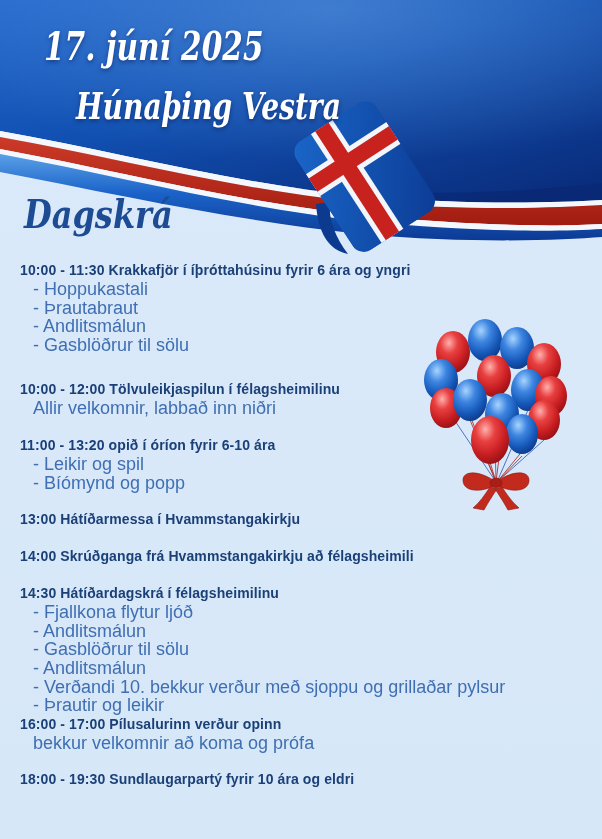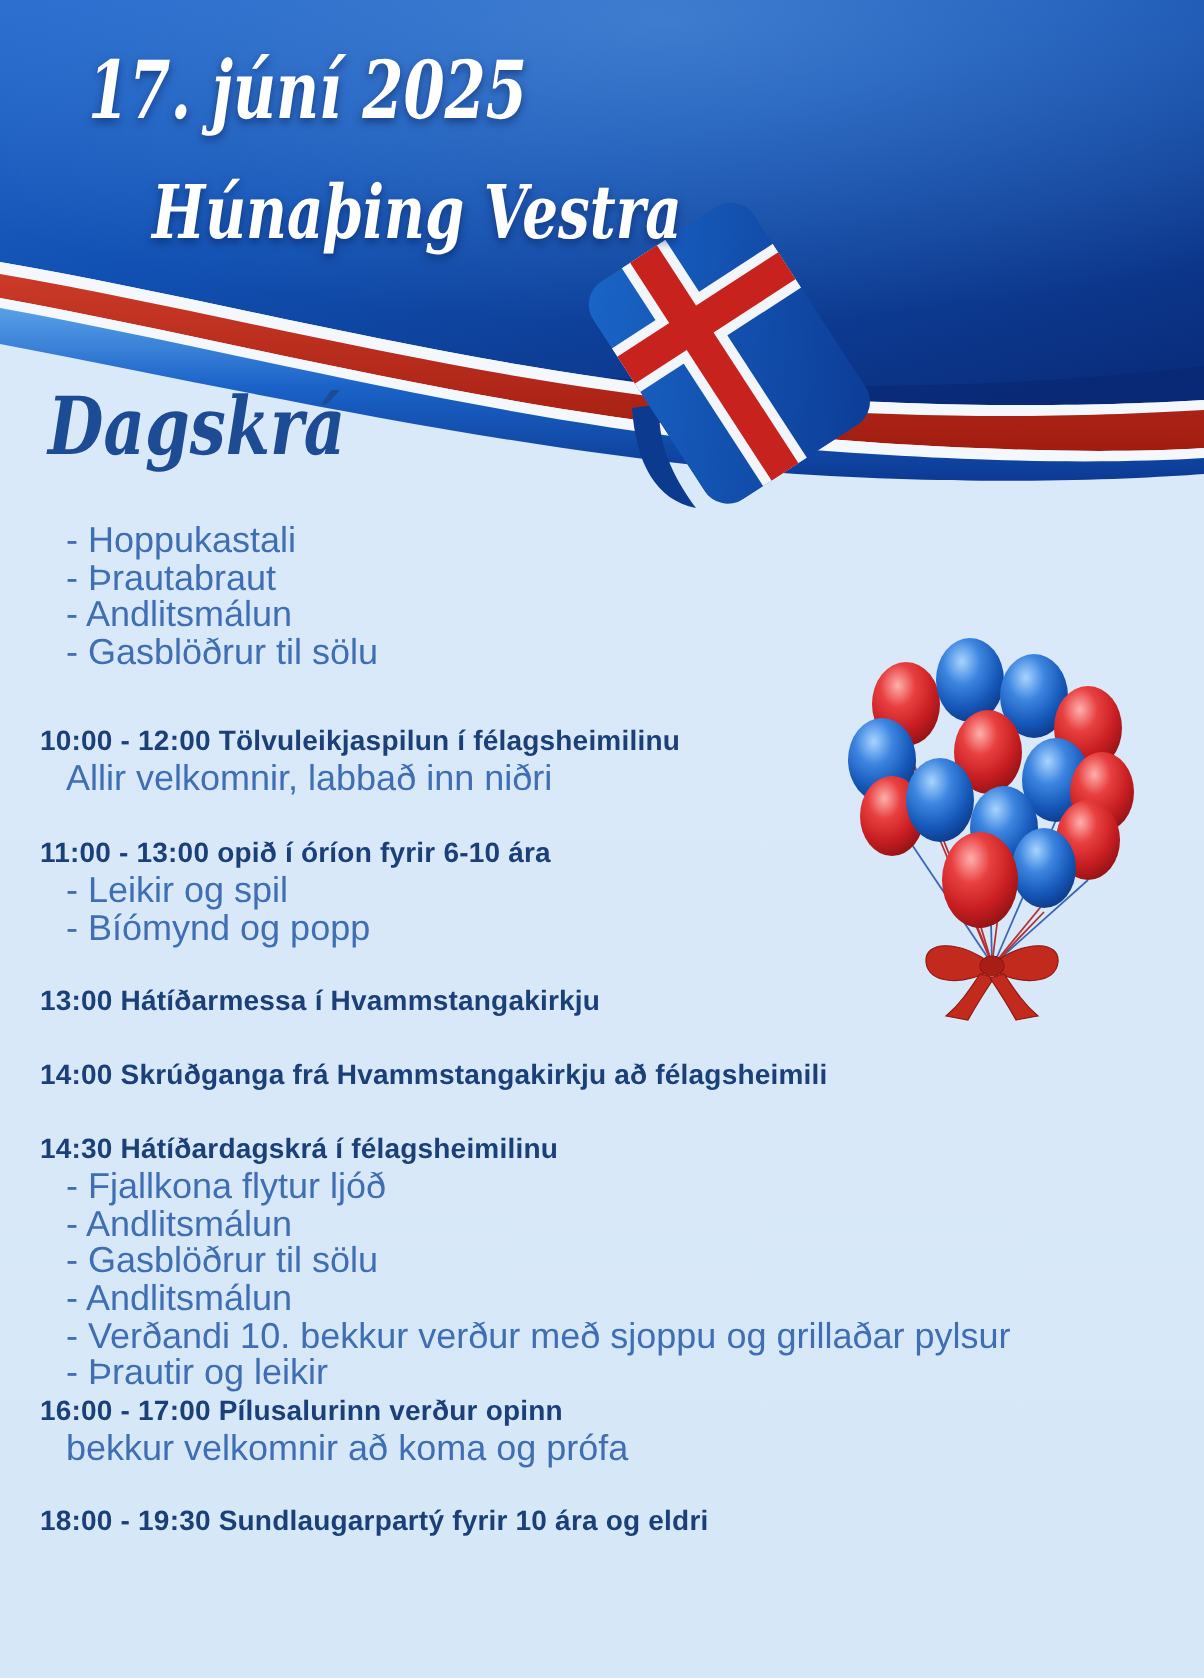--- a/index.html
+++ b/index.html
@@ -162,33 +162,34 @@
       <path d="M78,172 C96,159 112,161 111,171 C110,182 93,183 78,175 Z"></path>
       <path d="M72,177 C66,186 62,192 55,198 L66,200 C71,191 75,185 79,179 Z"></path>
       <path d="M84,177 C90,186 94,192 101,198 L90,200 C85,191 81,185 77,179 Z"></path>
       <ellipse cx="78" cy="173" rx="6" ry="5" fill="#a81e16"></ellipse>
     </g>
   </svg>
 
   <div class="schedule">
 
     <div class="event gap-xl">
+      <div class="event-heading">10:00 - 11:30  Krakkafjör í íþróttahúsinu fyrir 6 ára og yngri</div>
       <div class="event-item">- Hoppukastali</div>
       <div class="event-item">- Þrautabraut</div>
       <div class="event-item">- Andlitsmálun</div>
       <div class="event-item">- Gasblöðrur til sölu</div>
     </div>
 
     <div class="event">
       <div class="event-heading">10:00 - 12:00 Tölvuleikjaspilun í félagsheimilinu</div>
       <div class="event-item">Allir velkomnir, labbað inn niðri</div>
     </div>
 
     <div class="event">
-      <div class="event-heading">11:00 - 13:00 opið í óríon fyrir 6-10 ára</div>
+      <div class="event-heading">11:00 - 13:20 opið í óríon fyrir 6-10 ára</div>
       <div class="event-item">- Leikir og spil</div>
       <div class="event-item">- Bíómynd og popp</div>
     </div>
 
     <div class="event">
       <div class="event-heading">13:00 Hátíðarmessa í Hvammstangakirkju</div>
     </div>
 
     <div class="event">
       <div class="event-heading">14:00 Skrúðganga frá Hvammstangakirkju að félagsheimili</div>

